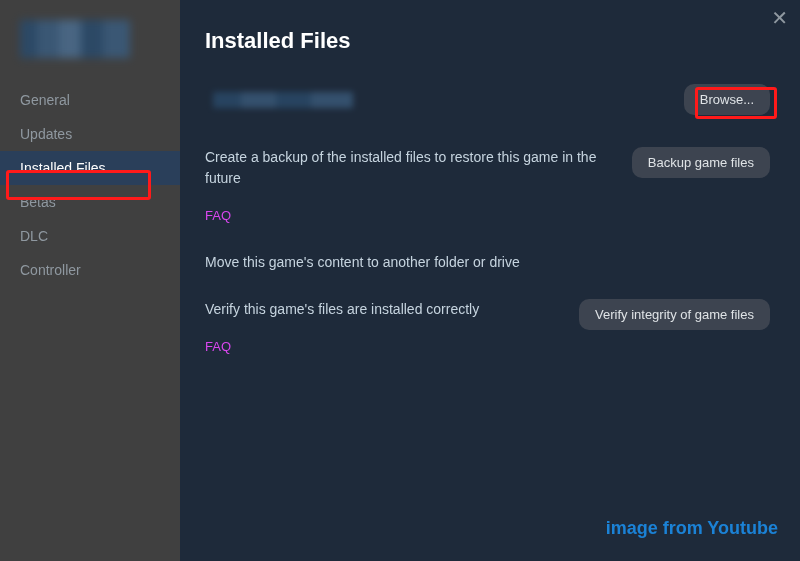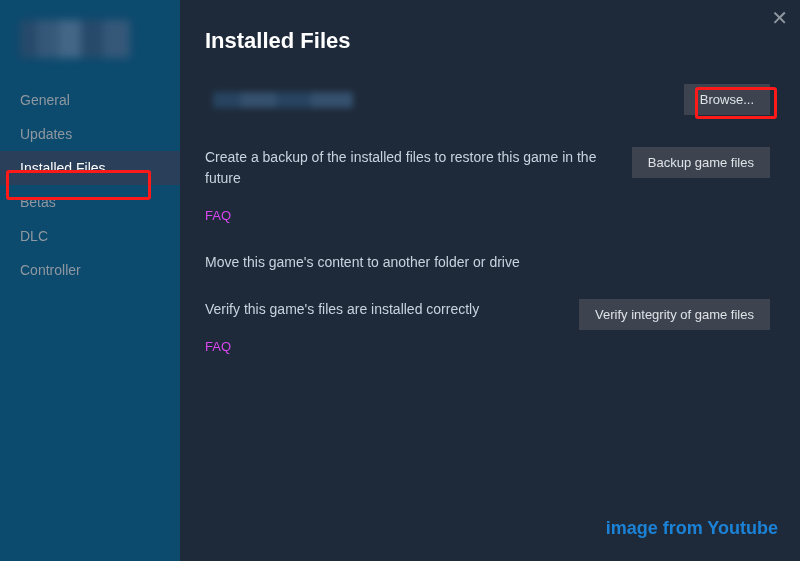--- a/index.html
+++ b/index.html
@@ -12,21 +12,21 @@
       overflow: hidden;
       position: relative;
     }
     .container {
       display: flex;
       width: 100%;
       height: 100%;
     }
     .sidebar {
       width: 180px;
-      background: #0c4a6e;
+      background: #404040;
       padding-top: 20px;
       display: flex;
       flex-direction: column;
     }
     .sidebar-header-img {
       width: 110px;
       height: 38px;
       margin-left: 20px;
       margin-bottom: 25px;
       background: linear-gradient(90deg,
@@ -108,21 +108,21 @@
       margin-top: 17px;
       cursor: pointer;
     }
     .btn {
       background: #3d4450;
       color: #dfe3e6;
       border: none;
       padding: 8px 16px;
       font-size: 13px;
       cursor: pointer;
-      border-radius: 0;
+      border-radius: 10px;
       white-space: nowrap;
     }
     .highlight-box {
       position: absolute;
       border: 3px solid #ff1a1a;
       border-radius: 3px;
       pointer-events: none;
     }
     .hl-installed-files {
       left: 6px;

